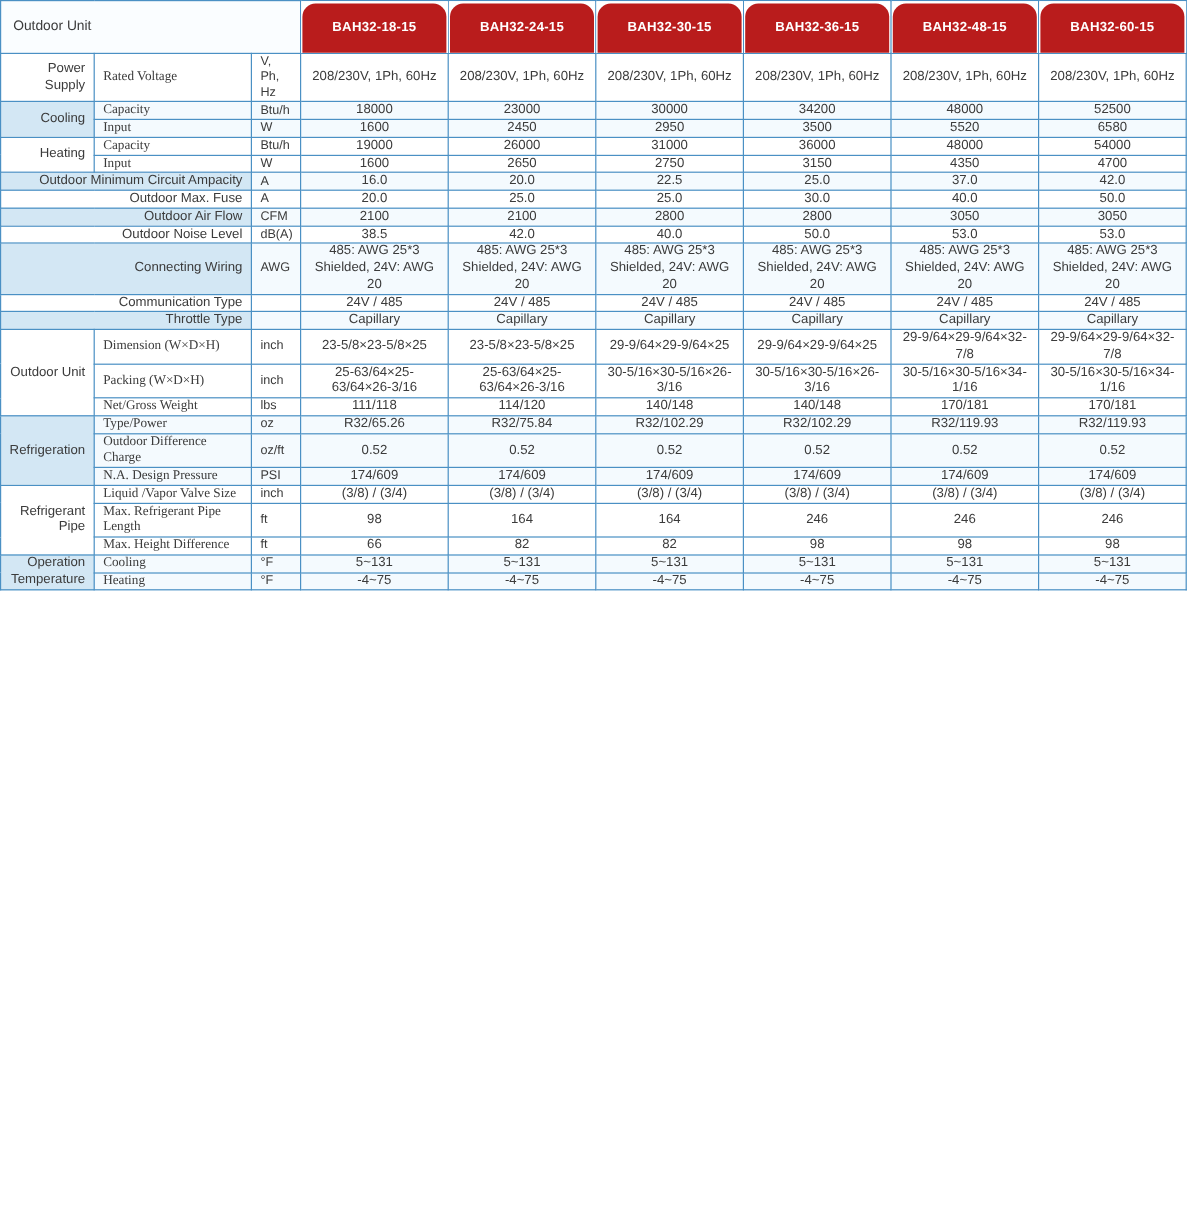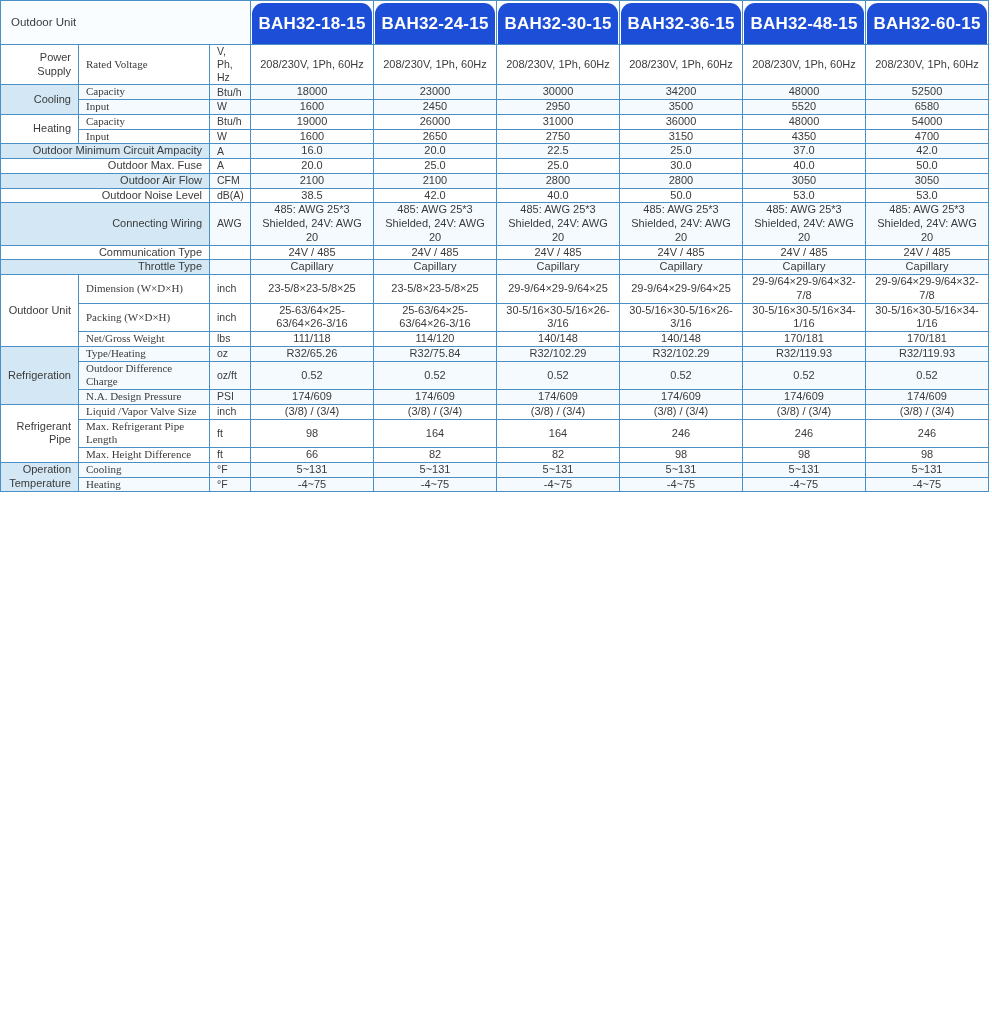--- a/index.html
+++ b/index.html
@@ -42,26 +42,26 @@
     padding:0 10px !important;
   }
   .hdr-model{
     position:relative;
     height:44px;
     padding:0 2px !important;
   }
   .hdr-model .tab{
     position:absolute;
     left:1px;right:1px;top:2px;bottom:0;
-    background:#1d4ed8;
+    background:#b91c1c;
     border-radius:11px 11px 0 0;
     display:flex;align-items:center;justify-content:center;
     color:#ffffff;
     font-weight:bold;
-    font-size:17px;
+    font-size:11px;
     letter-spacing:.2px;
   }
 
   
   .lbl-grp{text-align:right;font-size:11px;}
   .lbl-sub{text-align:left;font-size:11px;font-family:Liberation Serif, serif;}
   .unit{text-align:left;font-size:10.5px;}
   .val{text-align:center;font-size:11px;}
 
   
@@ -260,21 +260,21 @@
         <td class="unit plain">lbs</td>
         <td class="val plain">111/118</td>
         <td class="val plain">114/120</td>
         <td class="val plain">140/148</td>
         <td class="val plain">140/148</td>
         <td class="val plain">170/181</td>
         <td class="val plain">170/181</td>
       </tr>
       <tr>
         <td class="lbl-grp sh-strong" rowspan="3">Refrigeration</td>
-        <td class="lbl-sub sh-light">Type/Heating</td>
+        <td class="lbl-sub sh-light">Type/Power</td>
         <td class="unit sh-light">oz</td>
         <td class="val sh-light">R32/65.26</td>
         <td class="val sh-light">R32/75.84</td>
         <td class="val sh-light">R32/102.29</td>
         <td class="val sh-light">R32/102.29</td>
         <td class="val sh-light">R32/119.93</td>
         <td class="val sh-light">R32/119.93</td>
       </tr>
       <tr>
         <td class="lbl-sub sh-light sep-top">Outdoor Difference Charge</td>

